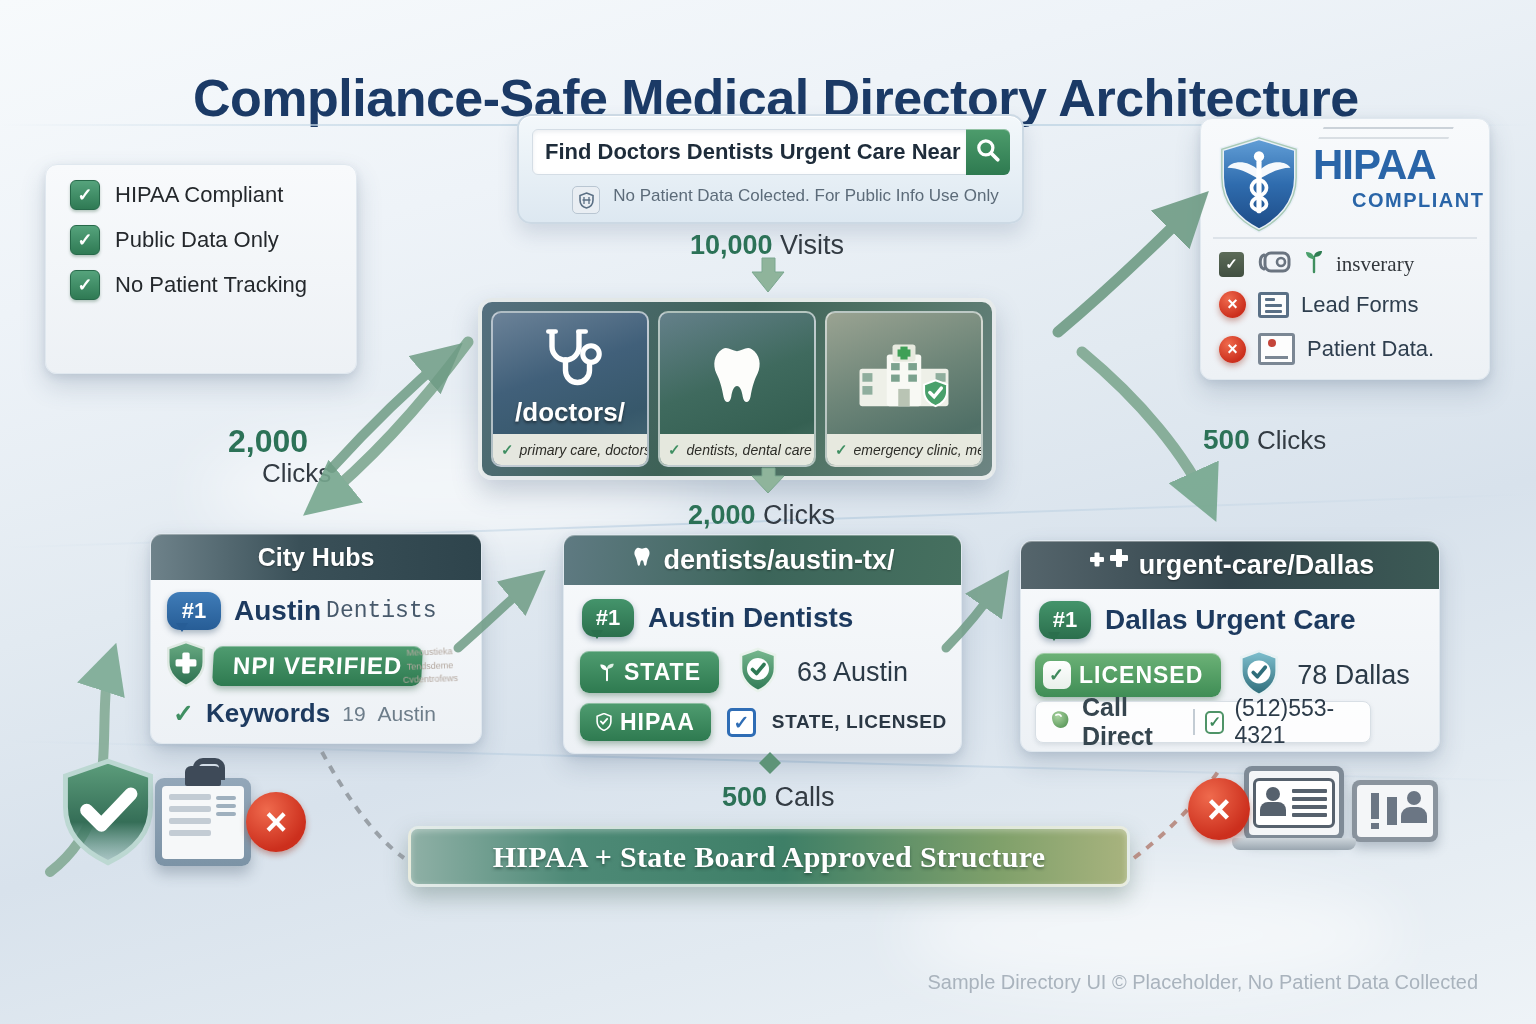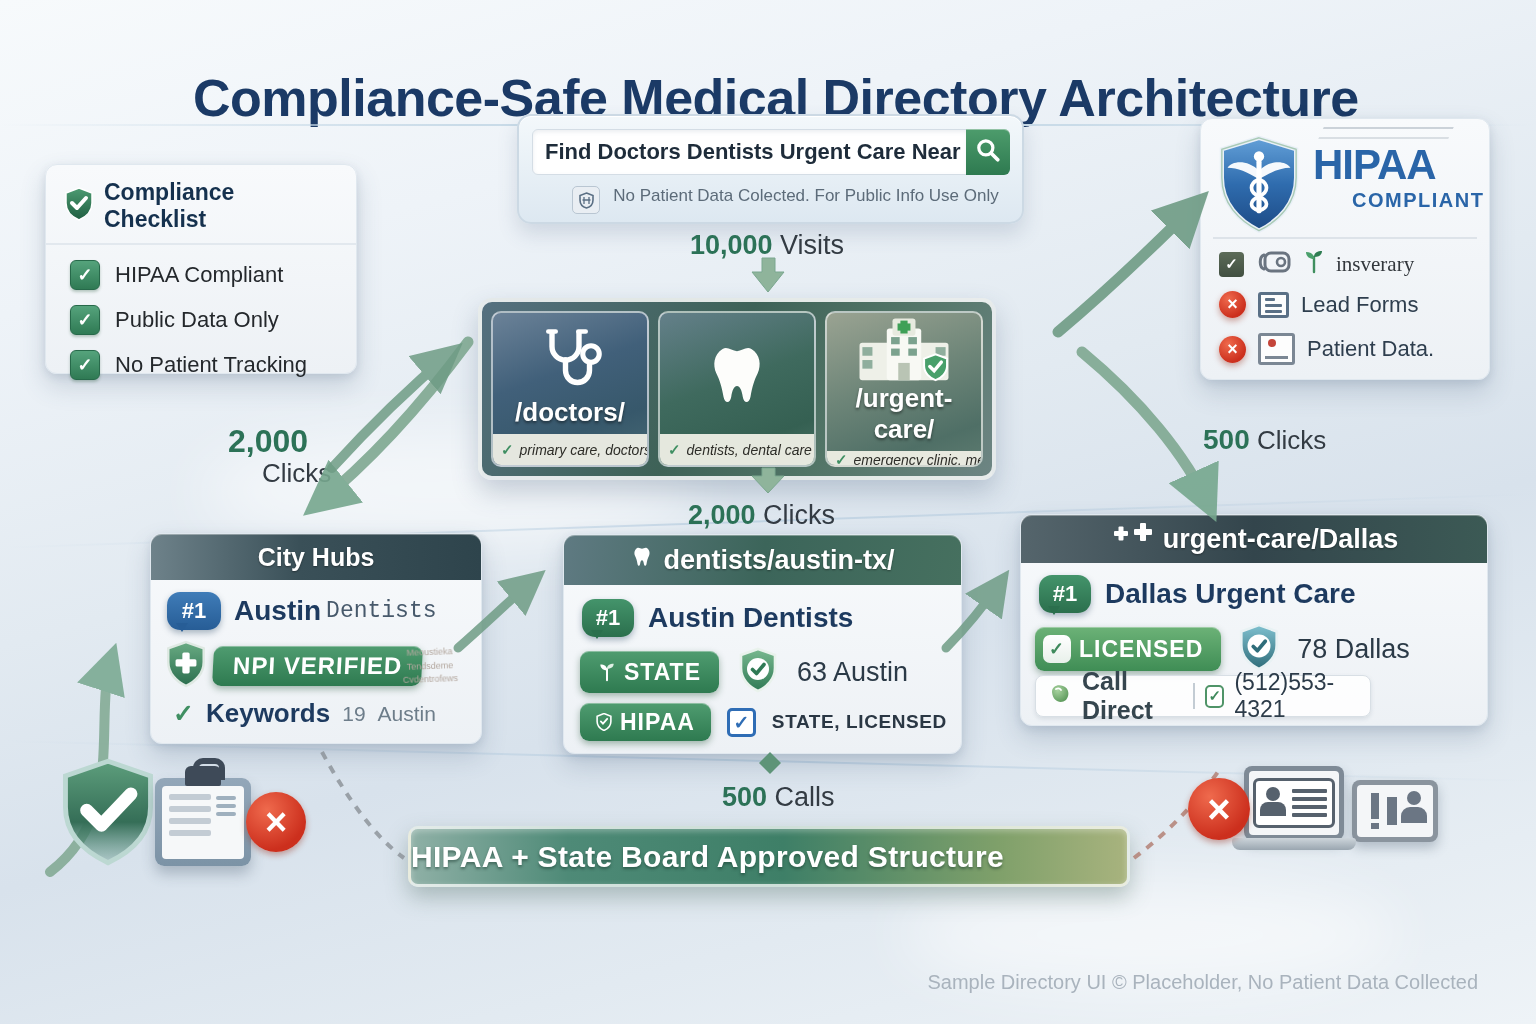--- a/index.html
+++ b/index.html
@@ -110,21 +110,21 @@
 
   .call-bar{position:absolute;left:14px;top:160px;width:336px;height:42px;background:rgba(255,255,255,.85);
     border:1px solid #d8dfe5;border-radius:8px;display:flex;align-items:center;gap:10px;padding:0 12px;box-sizing:border-box;
     box-shadow:0 2px 4px rgba(80,100,120,.15);}
   .vdiv{width:2px;height:26px;background:#c3ccd4;}
 
   
   .banner{position:absolute;left:408px;top:826px;width:722px;height:61px;border-radius:10px;
     background:linear-gradient(90deg,#8fb0a6 0%,#4e8a77 22%,#3e7f67 52%,#7fa06a 82%,#a8b37e 100%);
     border:3px solid rgba(255,255,255,.75);box-shadow:0 10px 22px rgba(70,100,90,.35), inset 0 2px 6px rgba(255,255,255,.35);
-    display:flex;align-items:center;justify-content:flex-start;box-sizing:border-box;}
+    display:flex;align-items:center;justify-content:center;box-sizing:border-box;font-family:Liberation Serif, serif;}
   .banner-text{font-size:30px;font-weight:700;color:#fff;text-shadow:0 2px 3px rgba(20,50,40,.5);letter-spacing:.3px;}
 
   .footer{position:absolute;right:58px;top:971px;font-size:20px;color:#a9b3bd;}
 
   
   .icon-group{position:absolute;z-index:6;}
   .clipboard{position:absolute;width:96px;height:88px;background:linear-gradient(180deg,#93a7b9,#7c93a6);border-radius:9px;
     box-shadow:0 8px 14px rgba(60,80,100,.3);}
   .clipboard .clip{position:absolute;left:30px;top:-12px;width:36px;height:20px;background:#3e4a58;border-radius:6px 6px 2px 2px;}
   .clipboard .ring{position:absolute;left:38px;top:-20px;width:20px;height:16px;border:6px solid #3e4a58;border-bottom:none;border-radius:10px 10px 0 0;}
@@ -155,35 +155,20 @@
 
   <div class="blob" style="left:200px;top:430px;width:500px;height:120px;"></div>
   <div class="blob" style="left:900px;top:880px;width:500px;height:110px;"></div>
   <div class="streak" style="left:0;top:520px;width:1536px;transform:rotate(-2deg);"></div>
   <div class="streak" style="left:0;top:760px;width:1536px;transform:rotate(1.5deg);"></div>
 
   <div class="title">Compliance-Safe Medical Directory Architecture</div>
   <div class="title-line"></div>
 
   <div class="card" style="left:45px;top:164px;width:310px;height:208px;">
-    <div class="cl-head">
-      <span>
-        <svg width="30" height="34" viewBox="0 0 30 34">
-            <defs>
-              <linearGradient id="gsh" x1="0" y1="0" x2="0" y2="1">
-                <stop offset="0" stop-color="#4d9b72"></stop>
-                <stop offset="1" stop-color="#1f5e41"></stop>
-              </linearGradient>
-            </defs>
-        <path d="M15 1 L28 6 V16 C28 24 22 30 15 33 C8 30 2 24 2 16 V6 Z" fill="url(#gsh)" stroke="#fff" stroke-width="1.5"></path>
-        <path d="M8 16 l5 5 l9 -10" fill="none" stroke="#fff" stroke-width="4" stroke-linecap="round" stroke-linejoin="round"></path>
-          </svg>
-      </span>
-      <span class="cl-title">Compliance Checklist</span>
-    </div>
     <div class="cl-item">
       <span class="chk">✓</span>
       <span class="cl-label">HIPAA Compliant</span>
     </div>
     <div class="cl-item">
       <span class="chk">✓</span>
       <span class="cl-label">Public Data Only</span>
     </div>
     <div class="cl-item">
       <span class="chk">✓</span>
@@ -257,21 +242,20 @@
           <rect x="29" y="32" width="8" height="12" fill="#b9c4b4"></rect>
           <rect x="25" y="1" width="16" height="12" rx="2" fill="#e7eadf"></rect>
           <rect x="30.5" y="2.5" width="5" height="9" fill="#3fa057"></rect>
             <rect x="28.5" y="4.5" width="9" height="5" fill="#3fa057"></rect>
           <g transform="translate(47,26)">
               <path d="M8 0 L16 3 V8 C16 13 12 16.5 8 18 C4 16.5 0 13 0 8 V3 Z" fill="#49a06b" stroke="#fff" stroke-width="1.4"></path>
               <path d="M4 8.5 l3 3 l5 -6" fill="none" stroke="#fff" stroke-width="2.4" stroke-linecap="round"></path>
             </g>
         </svg>
       </div>
-      <div class="panel-path">/urgent-care/</div>
       <div class="panel-strip">
         <span class="strip-check">✓</span>
         <span class="strip-text">emergency clinic, medical</span>
       </div>
     </div>
   </div>
 
   <div class="card hipaa-card">
     <div class="scribble"></div>
     <div class="abs" style="left:12px;top:16px;">
@@ -419,21 +403,21 @@
             <path d="M15 1 L28 6 V16 C28 24 22 30 15 33 C8 30 2 24 2 16 V6 Z" fill="none" stroke="#fff" stroke-width="3"></path>
             <path d="M9 16 l4 4 l8 -9" fill="none" stroke="#fff" stroke-width="3.4" stroke-linecap="round"></path>
           </svg>
         <span>HIPAA</span>
       </span>
       <span class="chk-blue">✓</span>
       <span style="font-size:19px;font-weight:700;color:#2a3744;letter-spacing:.6px;">STATE, LICENSED</span>
     </div>
   </div>
 
-  <div class="card" style="left:1020px;top:514px;width:418px;height:210px;padding-left:48px;">
+  <div class="card" style="left:1020px;top:540px;width:418px;height:210px;">
     <div class="hub-header" style="height:48px;font-size:27px;background:linear-gradient(90deg,#55656c 0%,#33454c 50%,#3c5a55 100%);">
       <span>
         <svg width="44" height="26" viewBox="0 0 44 26">
             <rect x="4" y="8" width="14" height="5" rx="1" fill="#fff"></rect>
             <rect x="8.5" y="3.5" width="5" height="14" rx="1" fill="#fff"></rect>
             <rect x="24" y="6" width="18" height="6" rx="1" fill="#fff"></rect>
             <rect x="30" y="0" width="6" height="18" rx="1" fill="#fff"></rect>
           </svg>
       </span>
       <span>urgent-care/Dallas</span>

